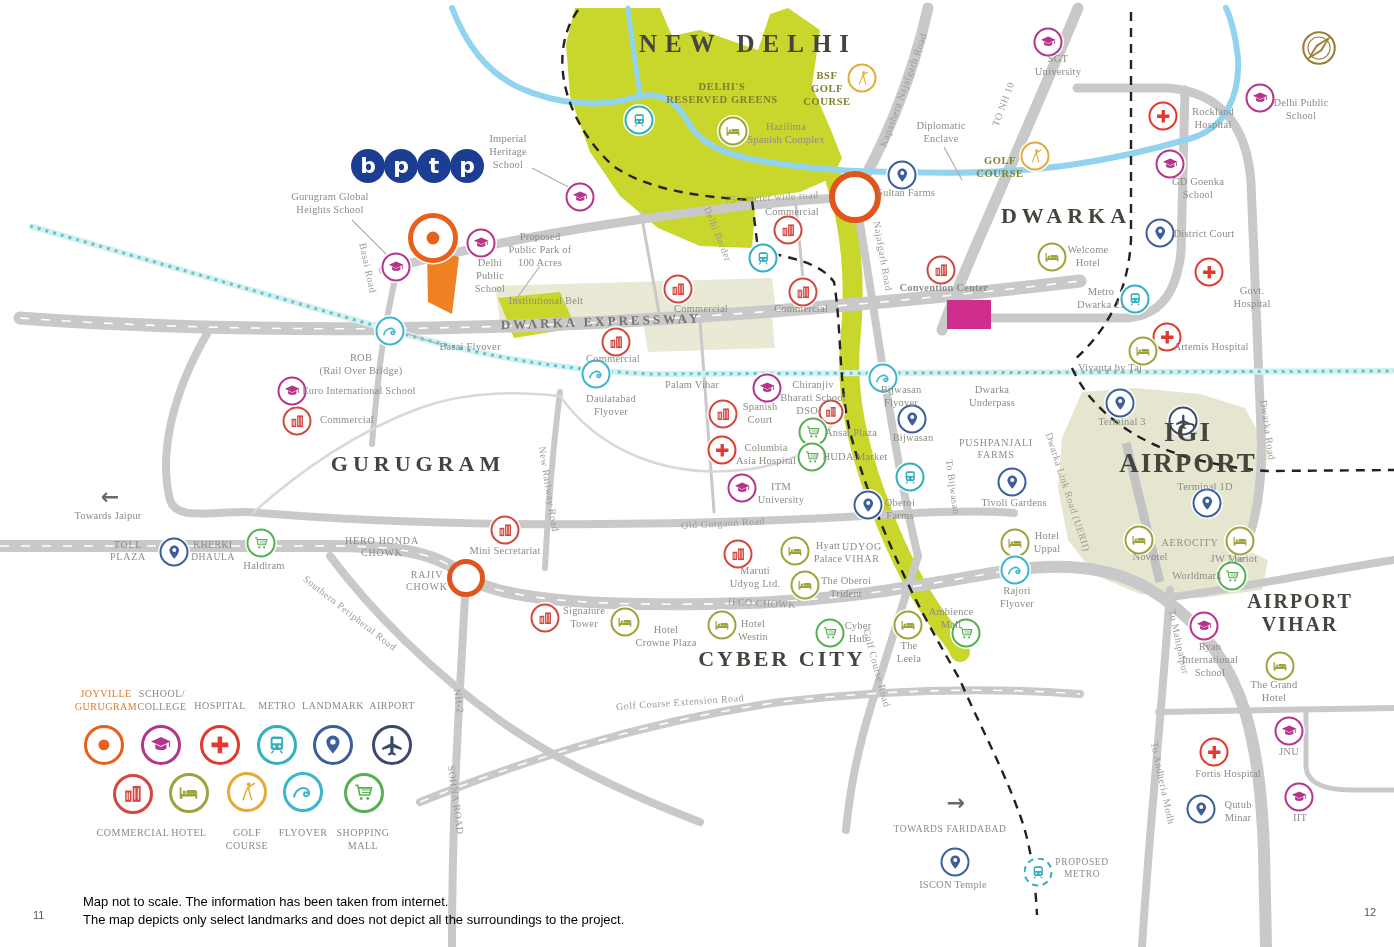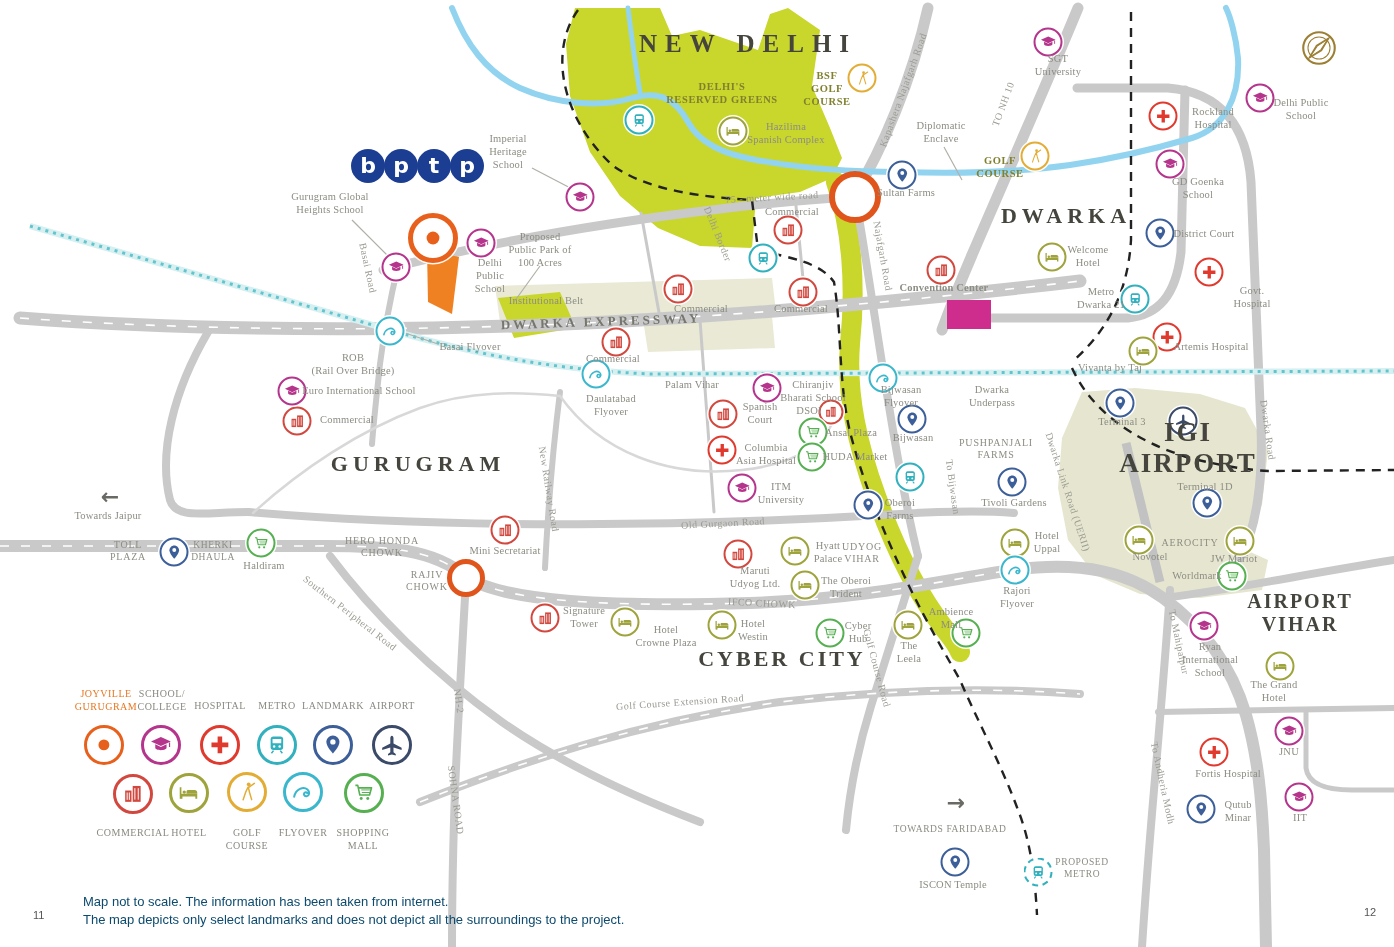--- a/index.html
+++ b/index.html
@@ -31,21 +31,21 @@
              text-align:center;white-space:pre-line;}
   .legendlbl.accent{color:#e87722;}
   .arrowglyph{position:absolute;transform:translate(-50%,-50%);z-index:4;color:#6a6a64;
               font:700 22px/1 "DejaVu Sans",sans-serif;}
   #logo{position:absolute;left:351px;top:149px;display:flex;z-index:6;}
   .logo-dot{width:34px;height:34px;margin-right:-1px;border-radius:50%;background:#1c3e92;
             color:#fff;display:flex;align-items:center;justify-content:center;
             font:700 22px/1 "DejaVu Sans",sans-serif;}
   .compass{position:absolute;left:1298px;top:27px;width:42px;height:42px;z-index:5;}
   .footer{position:absolute;left:83px;top:893px;z-index:5;
-          font:13px/1.35 "Liberation Sans",sans-serif;color:#0c4a6e;}
+          font:13px/1.35 "Liberation Sans",sans-serif;color:#000000;}
   .pageno{position:absolute;z-index:5;font:11px "Liberation Sans",sans-serif;color:#555;}
   .pageno.left{left:33px;top:909px;}
   .pageno.right{left:1364px;top:906px;}
 </style>
 </head>
 <body>
 
 <div id="map">
 
   <svg id="baselayer" width="1394" height="947" viewBox="0 0 1394 947">
@@ -723,21 +723,21 @@
 VIHAR</div>
     <div class="plabel capsarea" style="left: 996px; top: 449px;">PUSHPANJALI
 FARMS</div>
     <div class="plabel capsarea" style="left: 1190px; top: 543px;">AEROCITY</div>
     <div class="plabel capsarea" style="left: 382px; top: 547px;">HERO HONDA
 CHOWK</div>
     <div class="plabel capsarea" style="left: 427px; top: 581px;">RAJIV
 CHOWK</div>
     <div class="plabel capsarea" style="left: 128px; top: 551px;">TOLL
 PLAZA</div>
-    <div class="plabel " style="left: 353px; top: 365px;">ROB
+    <div class="plabel " style="left: 361px; top: 365px;">ROB
 (Rail Over Bridge)</div>
     <div class="plabel " style="left: 470px; top: 347px;">Basai Flyover</div>
     <div class="plabel " style="left: 692px; top: 385px;">Palam Vihar</div>
     <div class="plabel " style="left: 611px; top: 406px;">Daulatabad
 Flyover</div>
     <div class="plabel " style="left: 992px; top: 397px;">Dwarka
 Underpass</div>
     <div class="plabel " style="left: 540px; top: 250px;">Proposed
 Public Park of
 100 Acres</div>

